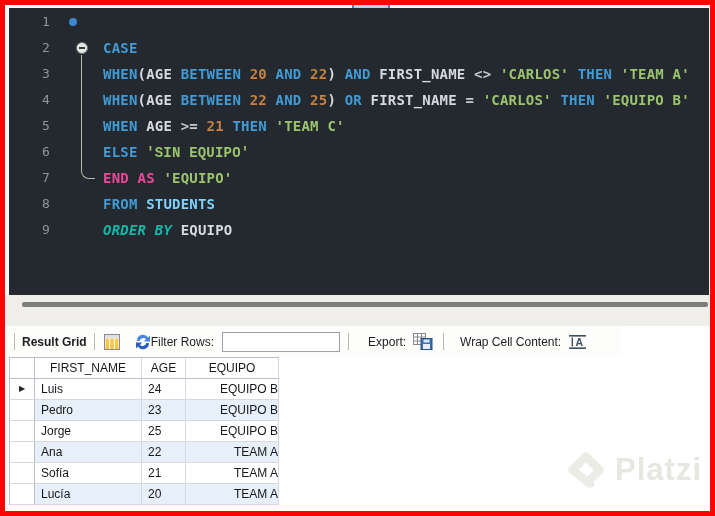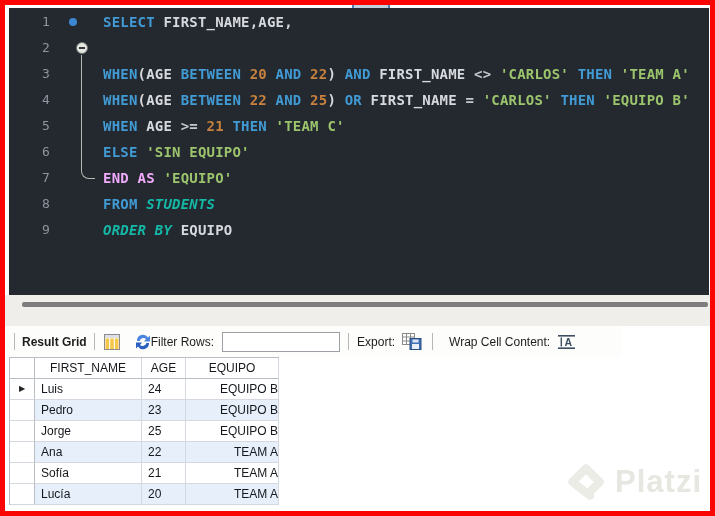--- a/index.html
+++ b/index.html
@@ -47,40 +47,40 @@
   .cell{box-sizing:border-box;border-right:1px solid #d4d9df;border-bottom:1px solid #d4d9df;
         overflow:hidden;white-space:nowrap;}
   .c-sel{width:25px;background:#fff;text-align:center;font-size:8px;color:#222;
          border-right:1px solid #b9bec6;}
   .c-0{width:107px;padding-left:6px;}
   .c-1{width:44px;padding-left:6px;}
   .c-2{width:93px;padding-left:6px;text-align:right;}
   .hrow .cell{text-align:center;padding-left:0;border-bottom:1px solid #b9bec6;background:#fff;}
   .alt .c-0,.alt .c-1,.alt .c-2{background:#e6effa;}
   
-  .watermark{position:absolute;right:8px;bottom:8px;display:flex;align-items:center;gap:8px;}
+  .watermark{position:absolute;right:8px;bottom:20px;display:flex;align-items:center;gap:8px;}
   .wm-text{font-size:31px;font-weight:600;color:#e6e7e1;letter-spacing:1px;}
 </style>
 </head>
 <body>
 
 <div class="screen">
 
   <div class="top-tab"></div>
 
   <div class="editor">
     <div class="lines" id="lines">
-        <div class="line"><span class="ln">1</span><span class="mark"><span class="stmt-dot"></span></span><span class="code"><span style="color: rgb(65, 155, 213);">SELECT </span><span style="color: rgb(214, 218, 222);">FIRST_NAME,AGE,</span></span></div>
-        <div class="line"><span class="ln">2</span><span class="mark"><span class="fold-circle"></span></span></div>
+        <div class="line"><span class="ln">1</span><span class="mark"><span class="stmt-dot"></span></span></div>
+        <div class="line"><span class="ln">2</span><span class="mark"><span class="fold-circle"></span></span><span class="code"><span style="color: rgb(65, 155, 213);">CASE</span></span></div>
         <div class="line"><span class="ln">3</span><span class="mark"></span><span class="code"><span style="color: rgb(65, 155, 213);">WHEN</span><span style="color: rgb(214, 218, 222);">(AGE </span><span style="color: rgb(65, 155, 213);">BETWEEN </span><span style="color: rgb(200, 130, 63);">20 </span><span style="color: rgb(65, 155, 213);">AND </span><span style="color: rgb(200, 130, 63);">22</span><span style="color: rgb(214, 218, 222);">) </span><span style="color: rgb(65, 155, 213);">AND </span><span style="color: rgb(214, 218, 222);">FIRST_NAME </span><span style="color: rgb(194, 200, 207);">&lt;&gt; </span><span style="color: rgb(155, 196, 109);">'CARLOS' </span><span style="color: rgb(65, 155, 213);">THEN </span><span style="color: rgb(155, 196, 109);">'TEAM A'</span></span></div>
         <div class="line"><span class="ln">4</span><span class="mark"></span><span class="code"><span style="color: rgb(65, 155, 213);">WHEN</span><span style="color: rgb(214, 218, 222);">(AGE </span><span style="color: rgb(65, 155, 213);">BETWEEN </span><span style="color: rgb(200, 130, 63);">22 </span><span style="color: rgb(65, 155, 213);">AND </span><span style="color: rgb(200, 130, 63);">25</span><span style="color: rgb(214, 218, 222);">) </span><span style="color: rgb(65, 155, 213);">OR </span><span style="color: rgb(214, 218, 222);">FIRST_NAME </span><span style="color: rgb(194, 200, 207);">= </span><span style="color: rgb(155, 196, 109);">'CARLOS' </span><span style="color: rgb(65, 155, 213);">THEN </span><span style="color: rgb(155, 196, 109);">'EQUIPO B'</span></span></div>
         <div class="line"><span class="ln">5</span><span class="mark"></span><span class="code"><span style="color: rgb(65, 155, 213);">WHEN </span><span style="color: rgb(214, 218, 222);">AGE </span><span style="color: rgb(194, 200, 207);">&gt;= </span><span style="color: rgb(200, 130, 63);">21 </span><span style="color: rgb(65, 155, 213);">THEN </span><span style="color: rgb(155, 196, 109);">'TEAM C'</span></span></div>
-        <div class="line"><span class="ln">6</span><span class="mark"></span><span class="code"><span style="color: rgb(65, 155, 213);">ELSE </span><span style="color: rgb(155, 196, 109);">'SIN EQUIPO'</span></span></div>
-        <div class="line"><span class="ln">7</span><span class="mark"></span><span class="code"><span style="color: #f0abfc;">END AS </span><span style="color: rgb(155, 196, 109);">'EQUIPO'</span></span></div>
-        <div class="line"><span class="ln">8</span><span class="mark"></span><span class="code"><span style="color: rgb(65, 155, 213);">FROM </span><span style="color: #14b8a6; font-style: italic;">STUDENTS</span></span></div>
+        <div class="line"><span class="ln">6</span><span class="mark"></span><span class="code"><span style="color: rgb(65, 155, 213);">ELSE </span><span style="color: rgb(155, 196, 109); font-family: Liberation Mono, monospace;">'SIN EQUIPO'</span></span></div>
+        <div class="line"><span class="ln">7</span><span class="mark"></span><span class="code"><span style="color: #ec4899;">END AS </span><span style="color: rgb(155, 196, 109);">'EQUIPO'</span></span></div>
+        <div class="line"><span class="ln">8</span><span class="mark"></span><span class="code"><span style="color: rgb(65, 155, 213);">FROM </span><span style="color: #7dd3fc;">STUDENTS</span></span></div>
         <div class="line"><span class="ln">9</span><span class="mark"></span><span class="code"><span style="color: #14b8a6; font-style: italic;">ORDER BY </span><span style="color: rgb(214, 218, 222);">EQUIPO</span></span></div>
       </div>
     <div class="fold-guide"></div>
   </div>
 
   <div class="band">
     <div class="hscroll"></div>
   </div>
 
   <div class="toolbar">
@@ -98,21 +98,21 @@
 
     <svg class="tb-icon" style="margin-left:15px" width="16" height="16" viewBox="0 0 16 16">
       <path d="M2 7 A6 6 0 0 1 13 3.5 L15 1.5 L15 7.5 L9 7.5 L11 5 A4 4 0 0 0 4.6 7 Z" fill="#4a86dd"></path>
       <path d="M14 9 A6 6 0 0 1 3 12.5 L1 14.5 L1 8.5 L7 8.5 L5 11 A4 4 0 0 0 11.4 9 Z" fill="#2b5fc0"></path>
     </svg>
 
     <span class="tb-label" style="margin-left:0">Filter Rows:</span>
     <input class="filter-input" style="margin-left: 8px;" type="text" value="">
 
     <span class="tb-div" style="margin-left:8px"></span>
-    <span class="tb-label" style="margin-left:8px">Export:</span>
+    <span class="tb-label" style="margin-left:19px">Export:</span>
 
     <svg class="tb-icon" style="margin-left:7px" width="20" height="17" viewBox="0 0 20 17">
       <rect x="0.5" y="0.5" width="12" height="11" fill="#fff" stroke="#8a8a8a"></rect>
       <path d="M0.5 4 H12.5 M0.5 8 H12.5 M4.5 0.5 V11.5 M8.5 0.5 V11.5" stroke="#8a8a8a" stroke-width="1"></path>
       <rect x="8" y="5.5" width="11" height="11" fill="#3f6fb5" stroke="#2b4d80"></rect>
       <rect x="10" y="11" width="7" height="5" fill="#e8eef8"></rect>
       <rect x="10.5" y="6.5" width="6" height="3" fill="#dbe6f4"></rect>
     </svg>
 
     <span class="tb-div" style="margin-left:10px"></span>

